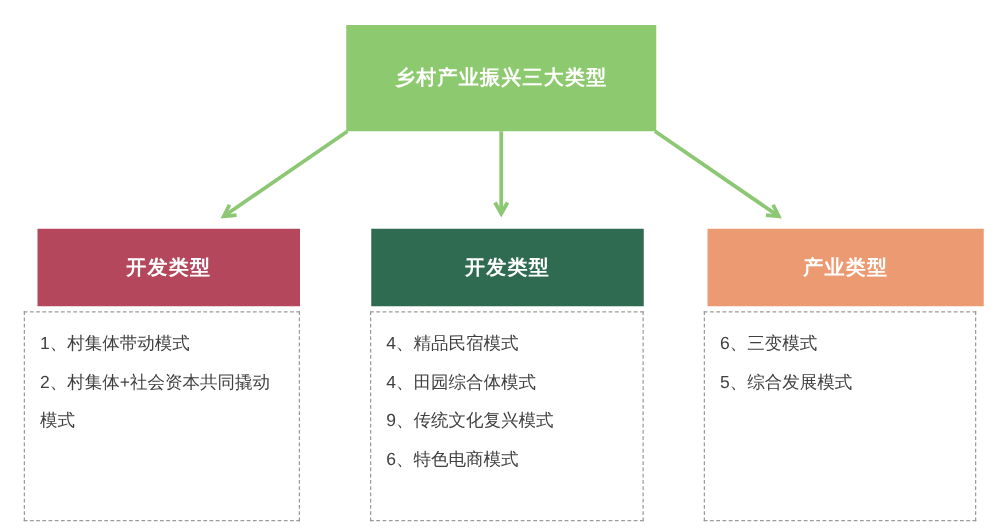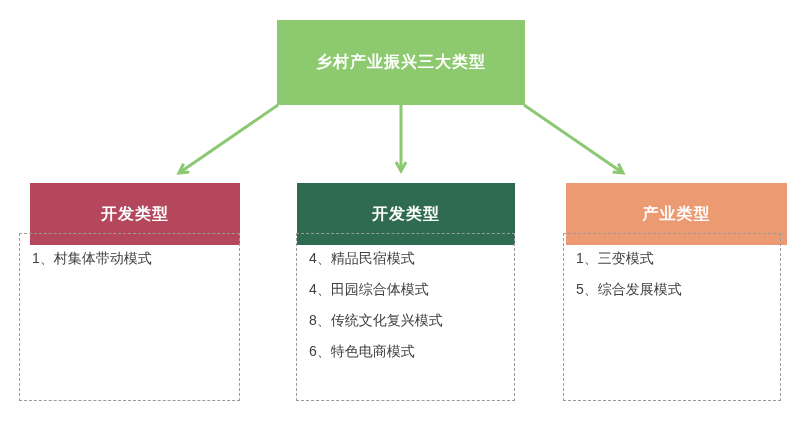--- a/index.html
+++ b/index.html
@@ -35,21 +35,21 @@
     color: #ffffff;
     font-size: 16px;
     font-weight: bold;
     letter-spacing: 1px;
   }
   .cat-header.c0 { left: 30px;  width: 210px; }
   .cat-header.c1 { left: 297px; width: 218px; }
   .cat-header.c2 { left: 566px; width: 221px; }
   .list-box {
     position: absolute;
-    top: 233px;
+    top: 249px;
     height: 168px;
     border: 1px dashed #9b9b9b;
     box-sizing: border-box;
     padding: 9px 12px;
     color: #404040;
     font-size: 14px;
   }
   .list-box.c0 { left: 19px;  width: 221px; }
   .list-box.c1 { left: 296px; width: 219px; }
   .list-box.c2 { left: 563px; width: 218px; }
@@ -75,33 +75,34 @@
 
   <div class="root-box" style="background: rgb(141, 201, 110);">
     <span>乡村产业振兴三大类型</span>
   </div>
 
   <div class="cat-header c0" style="background: rgb(180, 71, 92);">
     <span>开发类型</span>
   </div>
   <div class="list-box c0">
     <div class="list-item">1、村集体带动模式</div>
+    <div class="list-item">2、村集体+社会资本共同撬动模式</div>
   </div>
 
   <div class="cat-header c1" style="background: rgb(47, 107, 80);">
     <span>开发类型</span>
   </div>
   <div class="list-box c1">
     <div class="list-item">4、精品民宿模式</div>
     <div class="list-item">4、田园综合体模式</div>
-    <div class="list-item">8、传统文化复兴模式</div>
+    <div class="list-item">9、传统文化复兴模式</div>
     <div class="list-item">6、特色电商模式</div>
   </div>
 
   <div class="cat-header c2" style="background: rgb(236, 154, 114);">
     <span>产业类型</span>
   </div>
   <div class="list-box c2">
-    <div class="list-item">1、三变模式</div>
+    <div class="list-item">6、三变模式</div>
     <div class="list-item">5、综合发展模式</div>
   </div>
 
 </div>
 
 </body></html>

